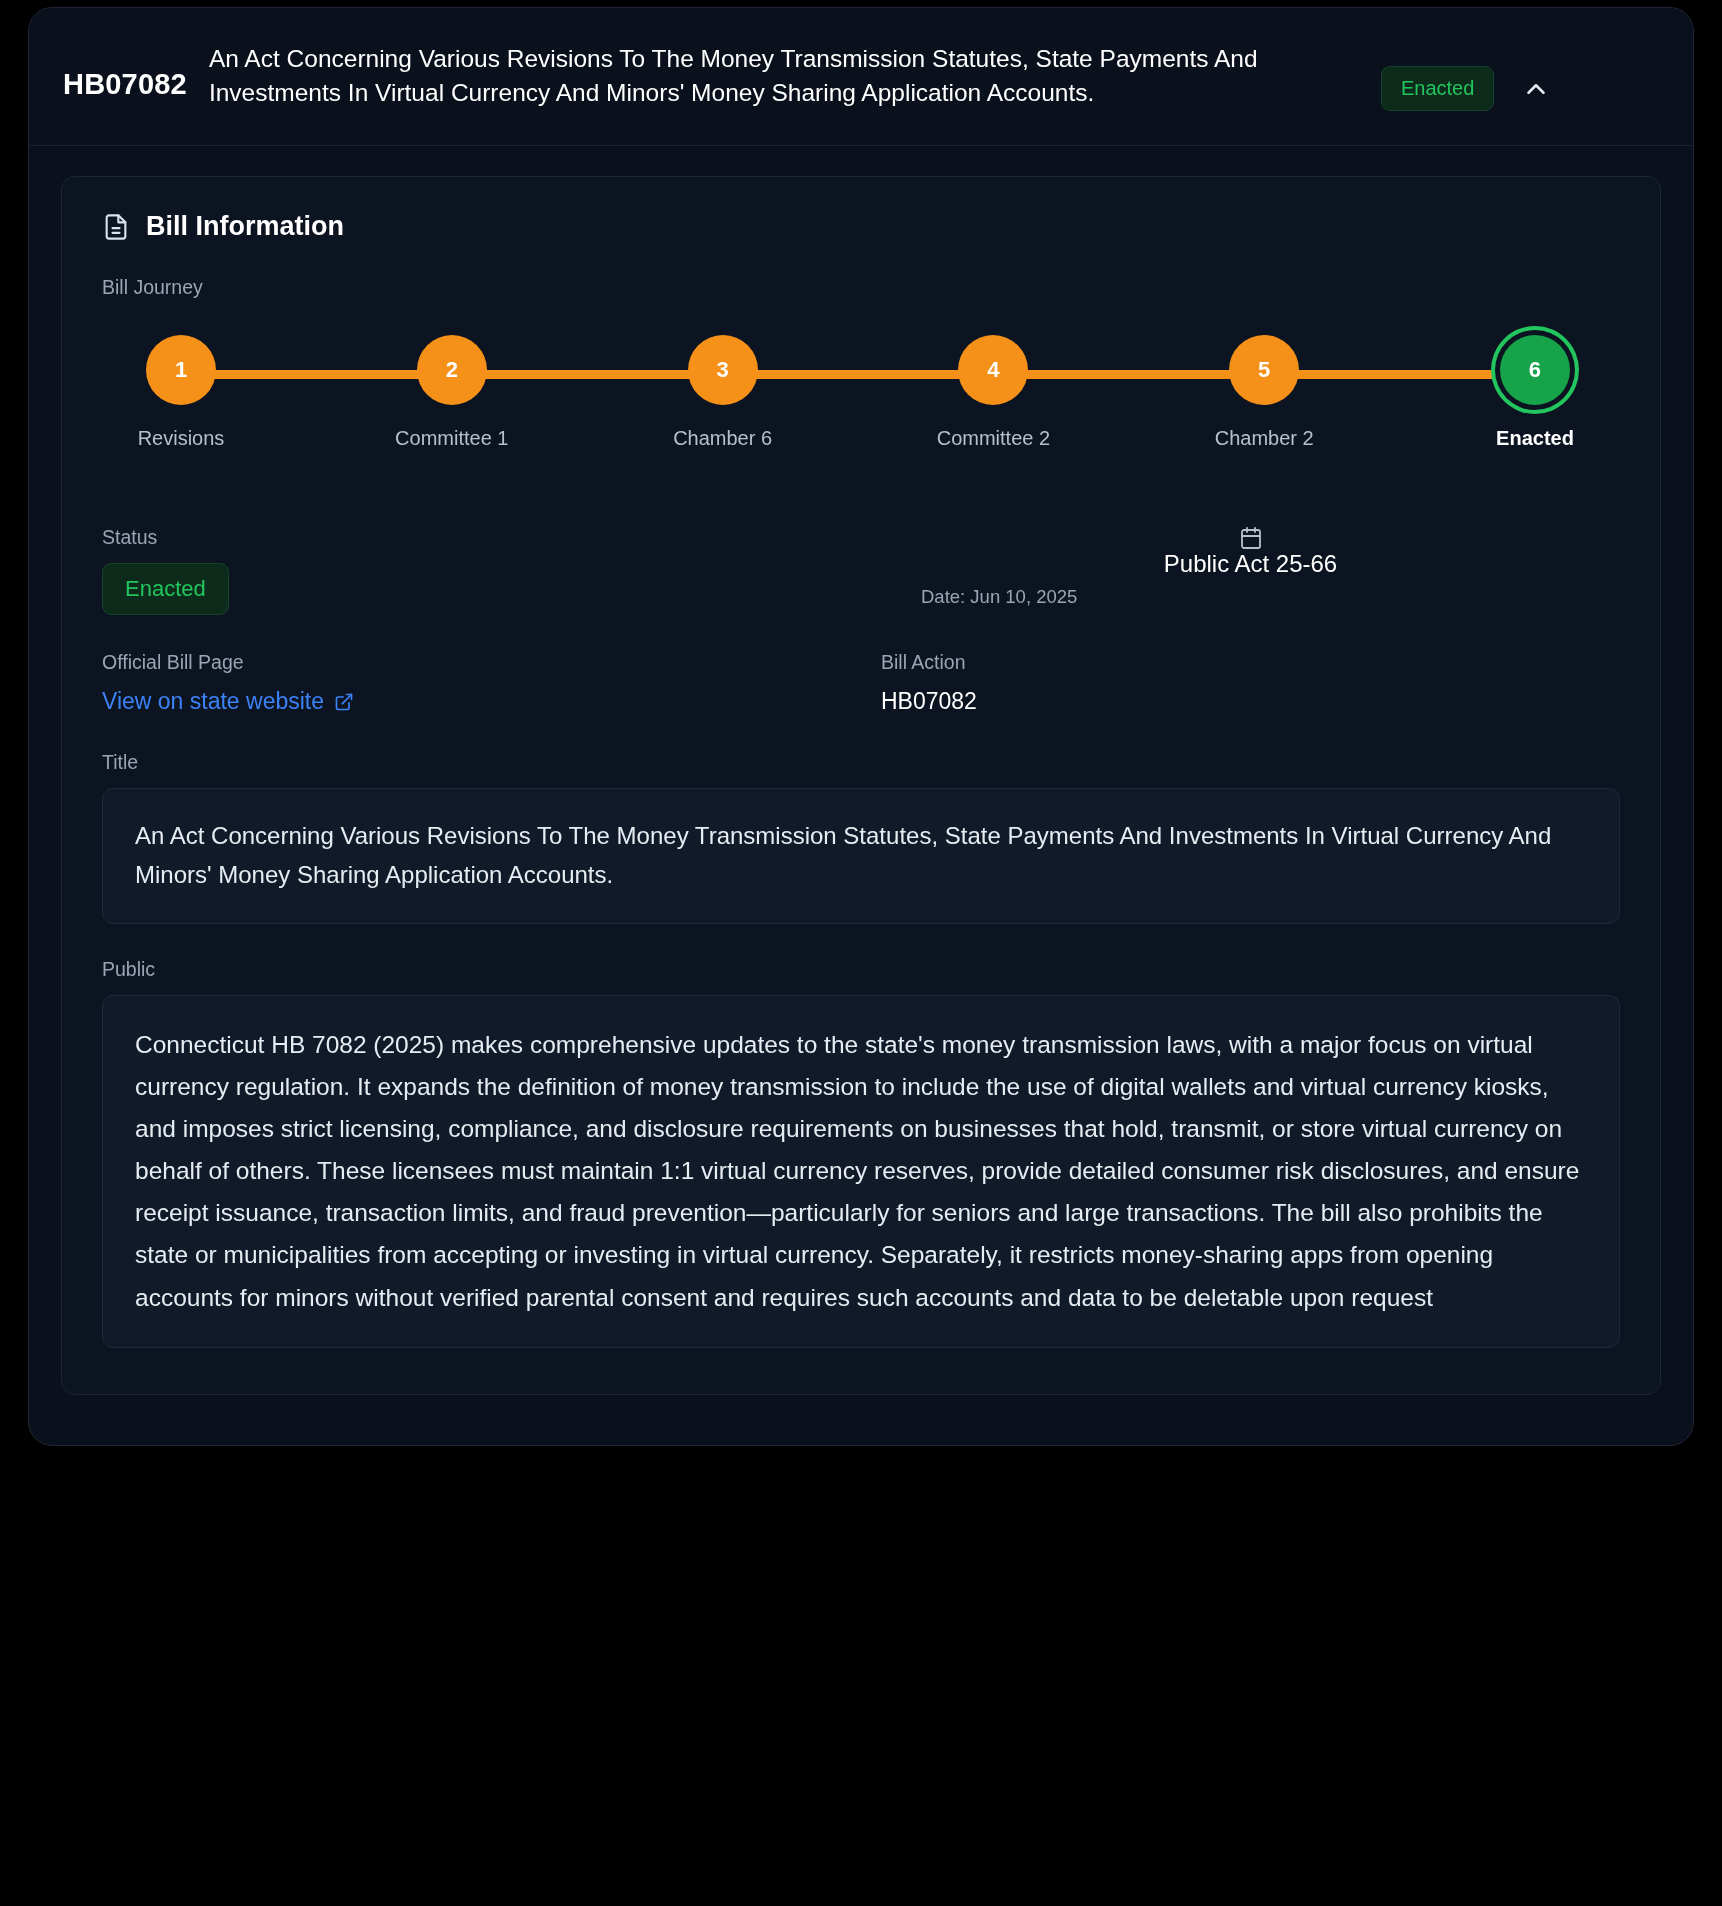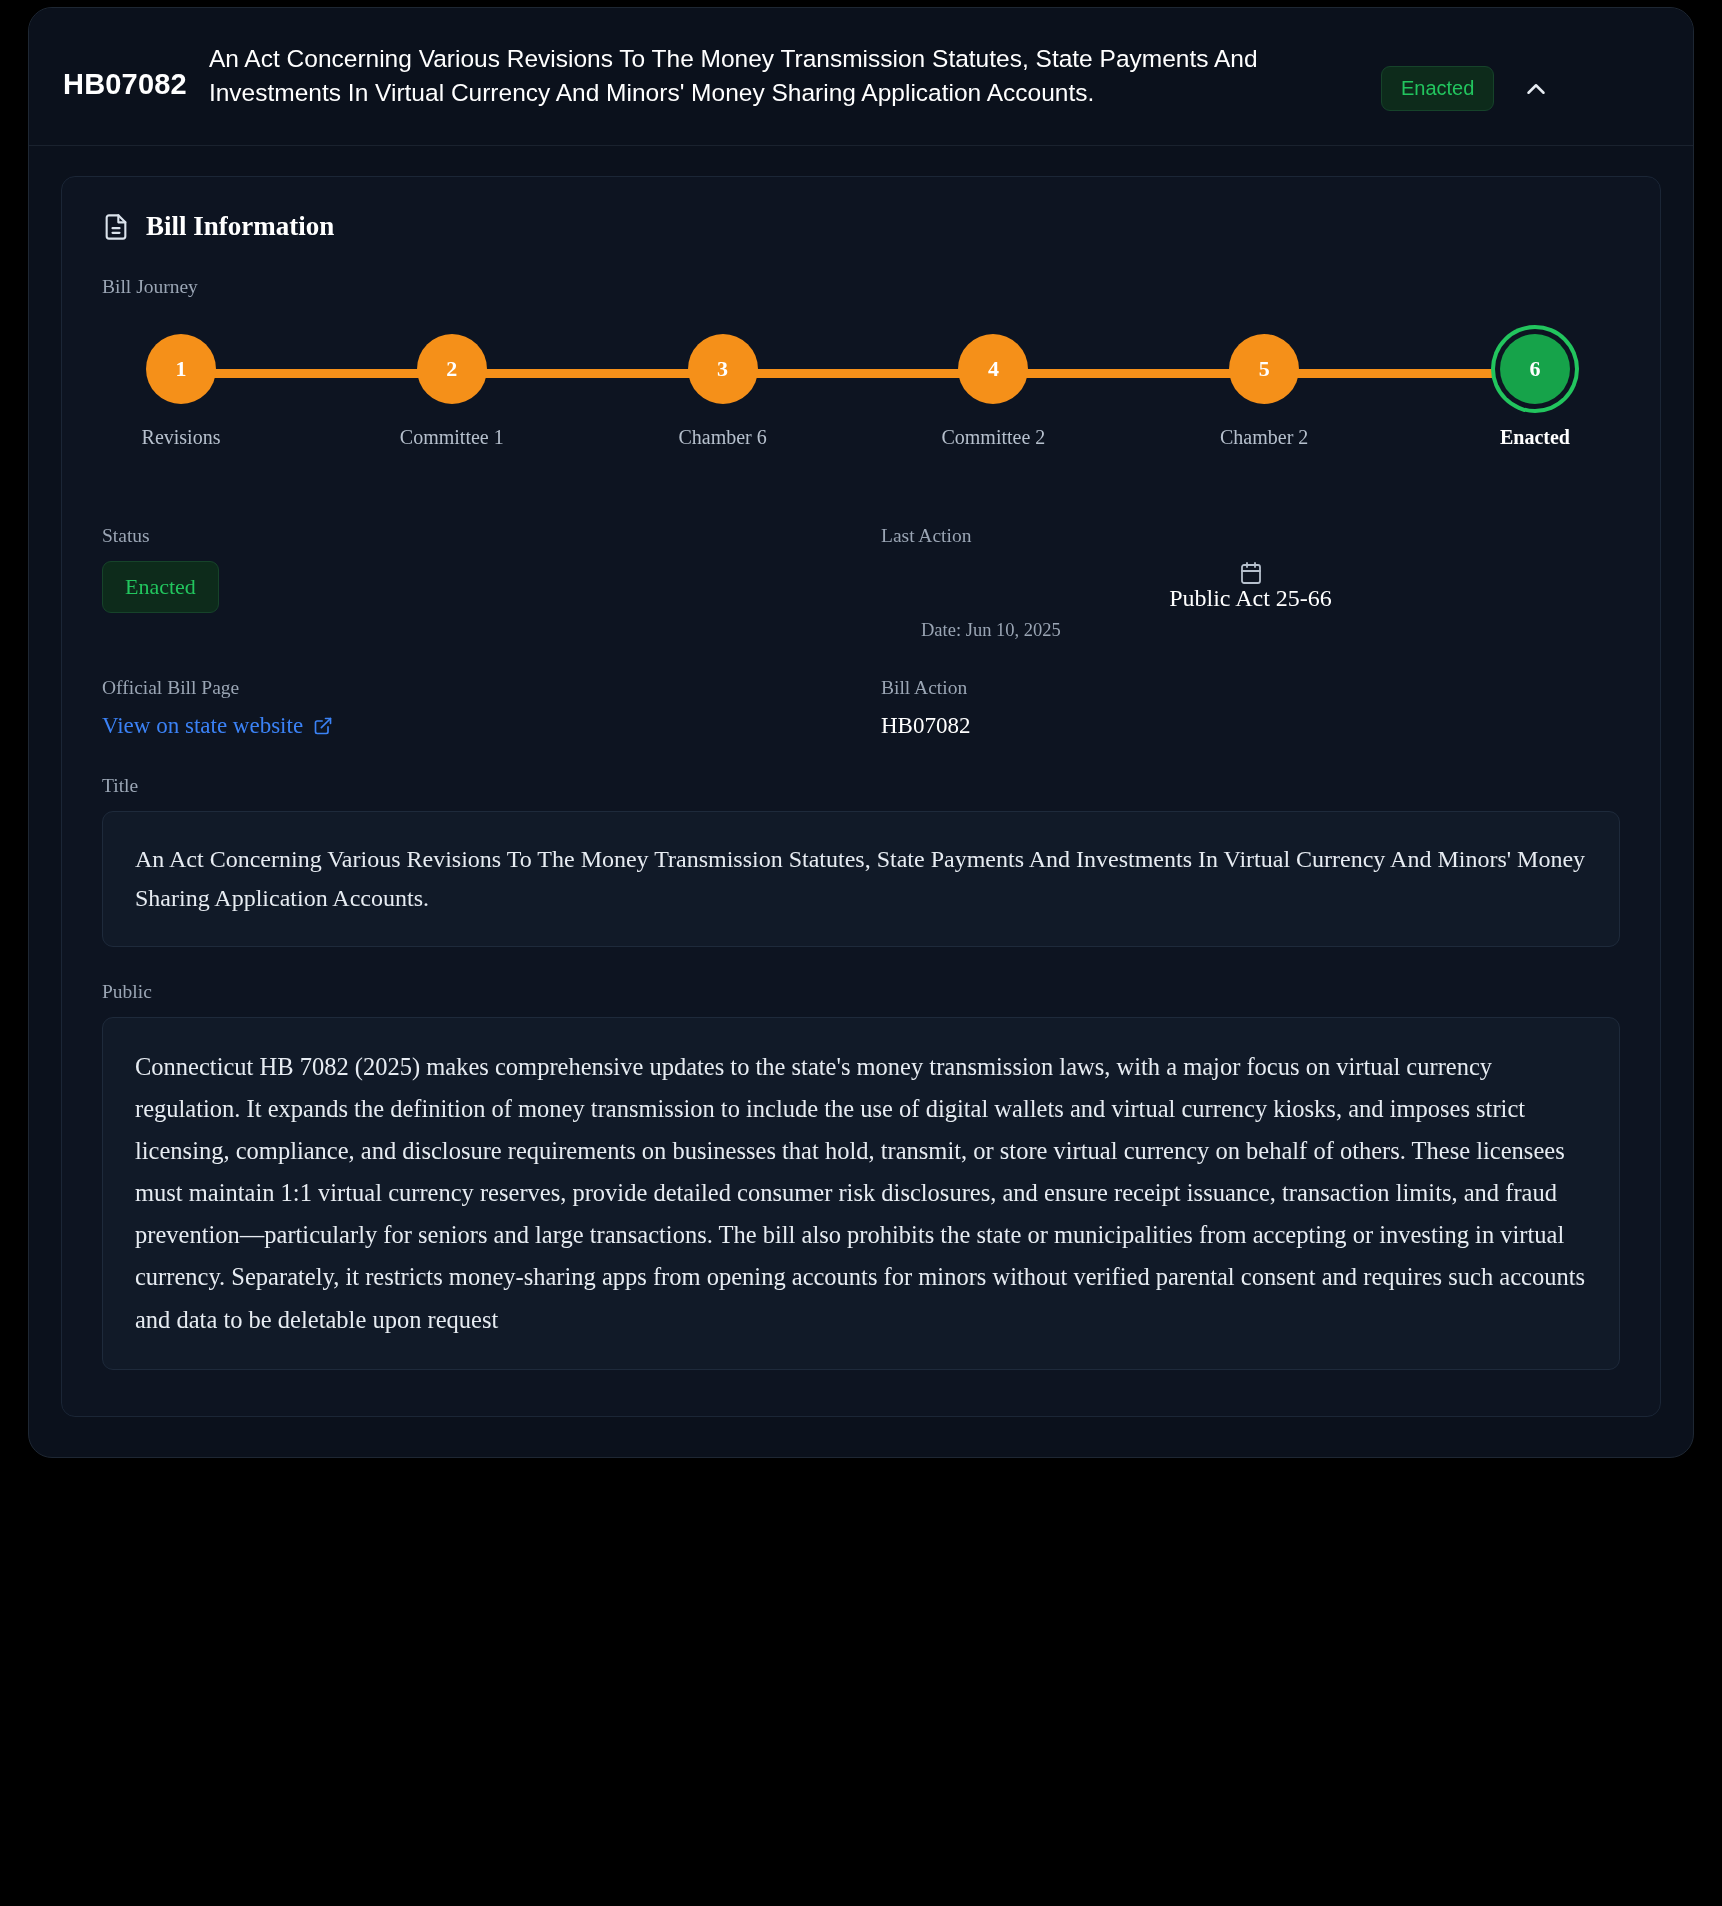--- a/index.html
+++ b/index.html
@@ -76,21 +76,21 @@
     height: 40px;
     display: flex;
     align-items: center;
     justify-content: center;
     cursor: pointer;
     background: transparent;
     border: none;
   }
 
   
-  .inner-wrap { padding: 30px 32px 40px 32px; font-family: Liberation Serif, serif; }
+  .inner-wrap { padding: 30px 32px 50px 32px; }
   .inner-panel {
     background: #0d1421;
     border: 1px solid #1b2636;
     border-radius: 14px;
     padding: 34px 40px 46px 40px;
   }
 
   .section-title-row {
     display: flex;
     align-items: center;
@@ -290,21 +290,20 @@
           </div>
         </div>
 
         <div class="meta-grid">
           <div>
             <div class="label">Status</div>
             <div class="badge-enacted">Enacted</div>
           </div>
 
           <div>
-            <div class="label">Last Action</div>
             <div class="action-row">
               <span>
                 <svg width="24" height="24" viewBox="0 0 24 24" fill="none" stroke="#b6c0cd" stroke-width="1.8" stroke-linecap="round" stroke-linejoin="round">
                   <rect x="3" y="4" width="18" height="18" rx="2" ry="2"></rect>
                   <line x1="16" y1="2" x2="16" y2="6"></line>
                   <line x1="8" y1="2" x2="8" y2="6"></line>
                   <line x1="3" y1="10" x2="21" y2="10"></line>
                 </svg>
               </span>
               <span class="action-text">Public Act 25-66</span>

